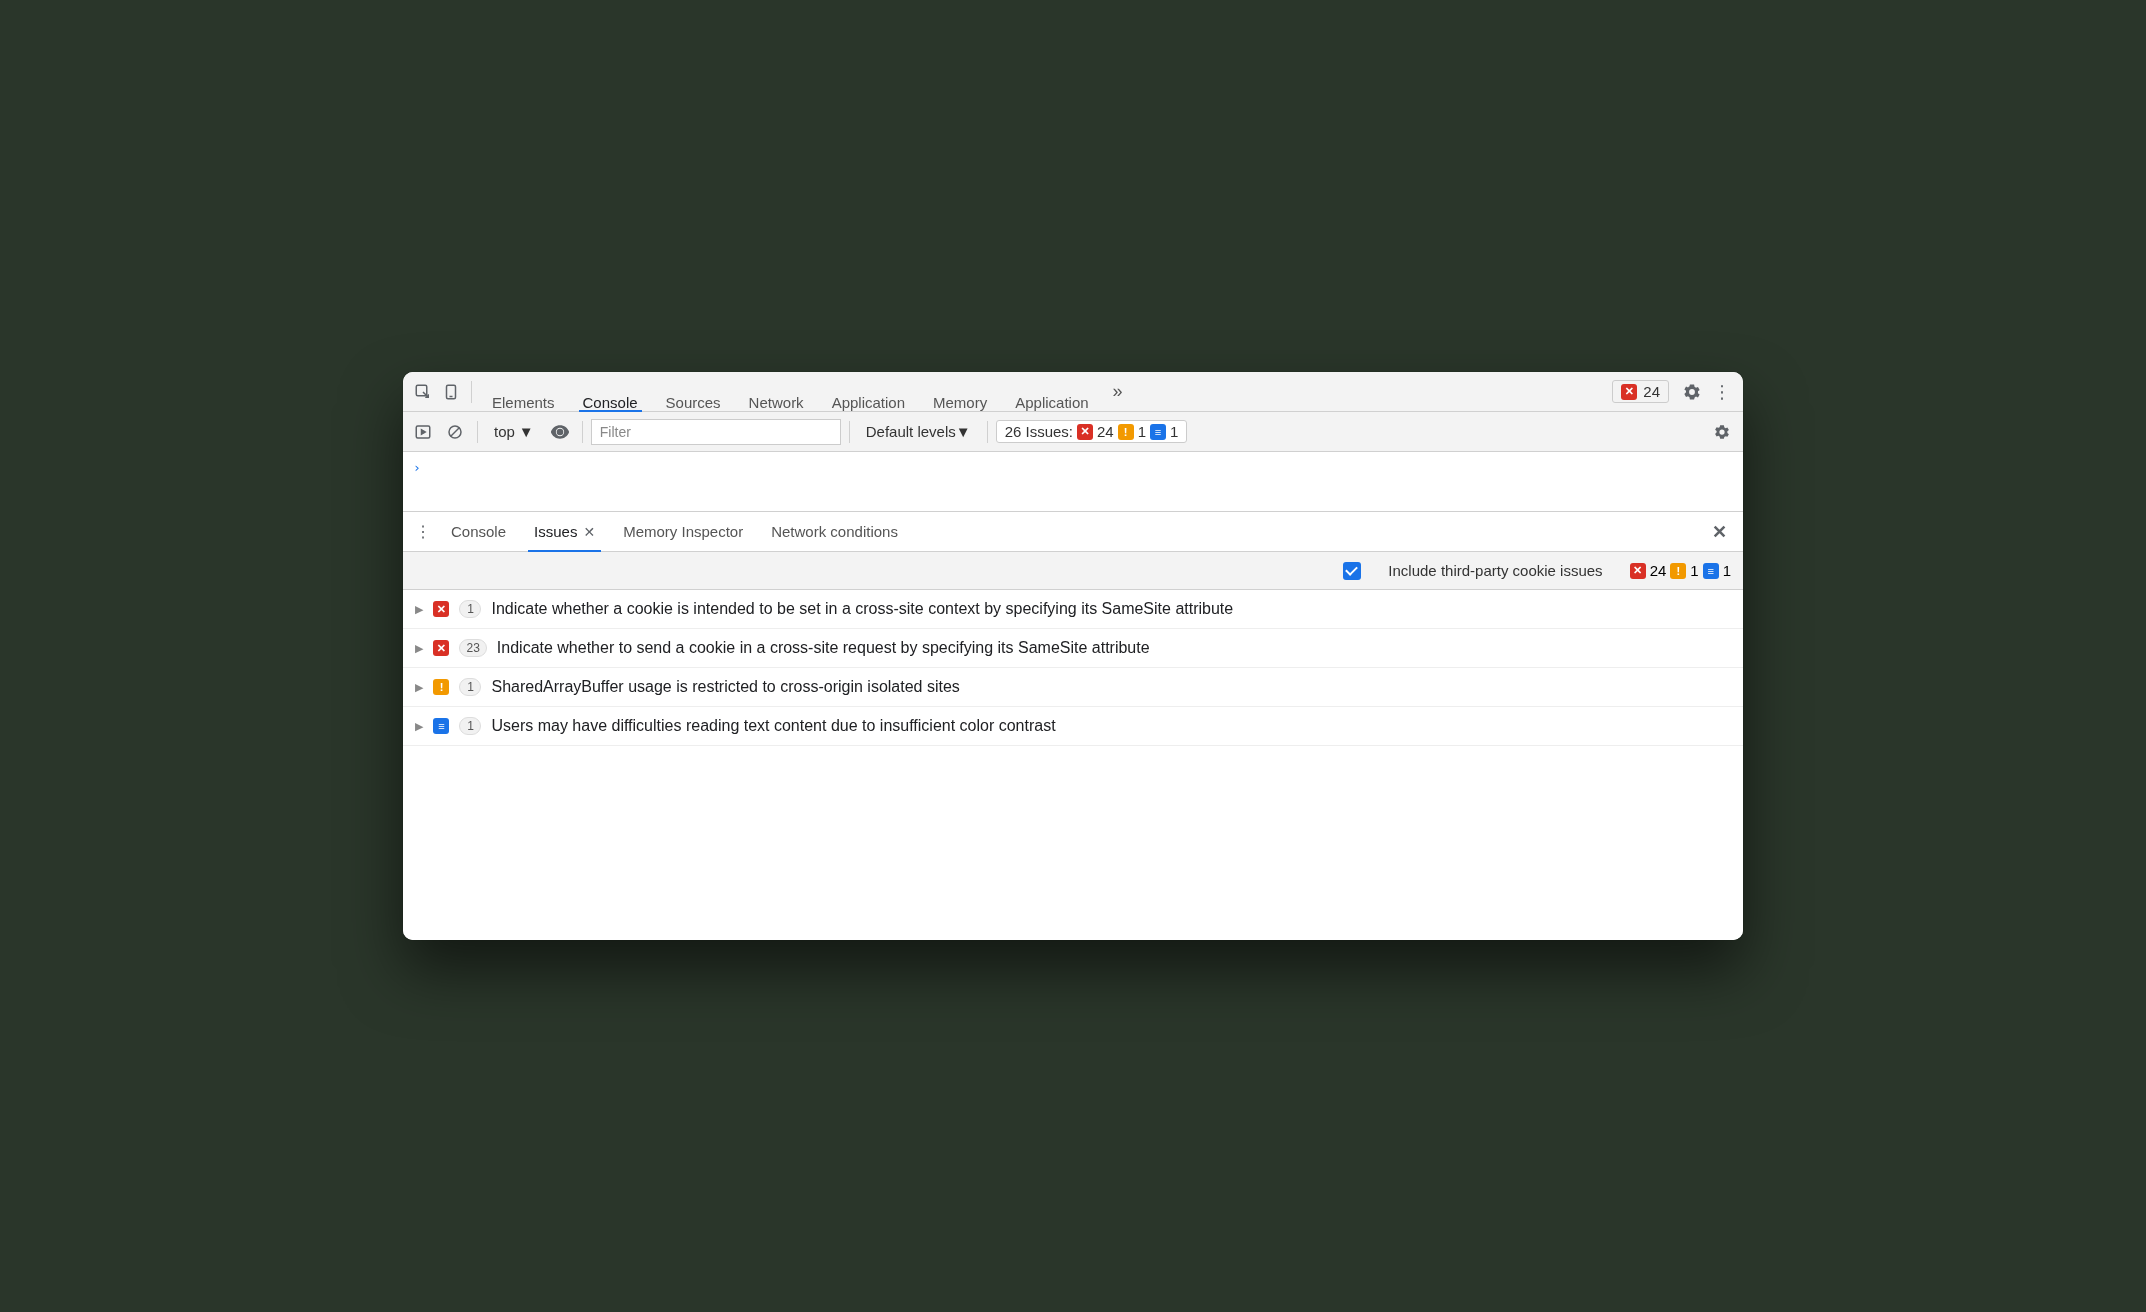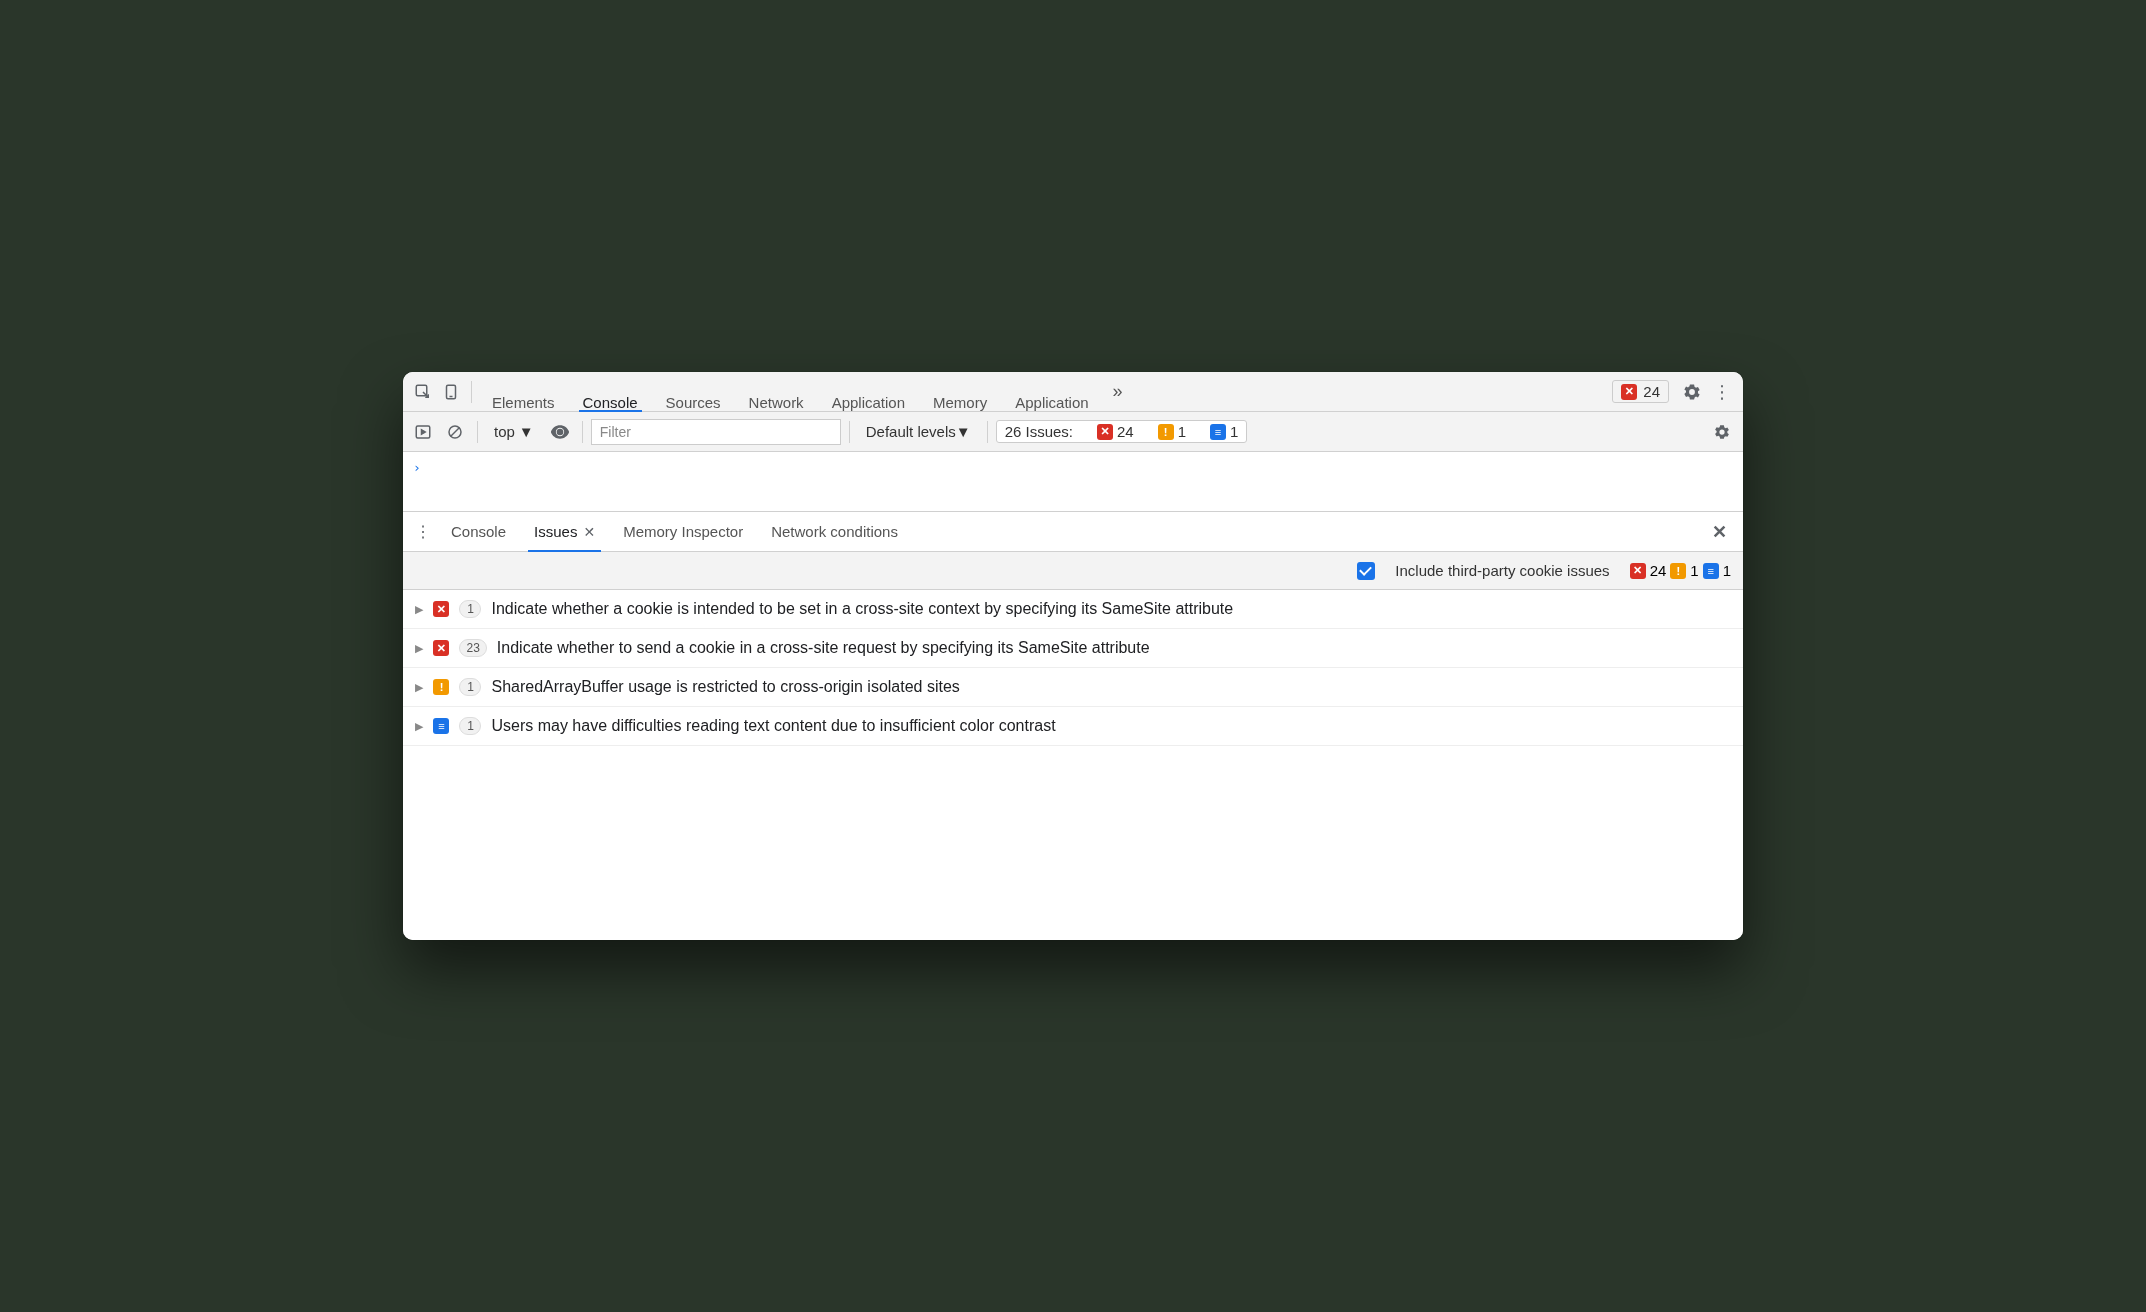--- a/index.html
+++ b/index.html
@@ -84,21 +84,21 @@
     display:flex; align-items:center; gap:4px;
     padding:2px 8px; cursor:pointer;
   }
   .filter-input {
     width:250px; height:26px;
     border:1px solid #ccc; background:#fff;
     font-size:14px; padding:0 8px; color:#333;
   }
   .filter-input::placeholder { color:#888; }
   .levels { display:flex; align-items:center; padding:0 8px; cursor:pointer; }
-  .issues-summary { display:flex; align-items:center; gap:24px; border:1px solid #ccc; background:#fff; padding:2px 8px; border-radius:3px;}
+  .issues-summary { display:flex; align-items:center; gap:4px; border:1px solid #ccc; background:#fff; padding:2px 8px; border-radius:3px;}
   .chip { display:inline-flex; align-items:center; gap:4px; }
   .sq-icon {
     width:16px; height:16px; border-radius:3px;
     display:flex; align-items:center; justify-content:center;
     color:#fff; font-size:11px; font-weight:bold;
     position:relative;
   }
   .sq-icon.err { background:#d93025; }
   .sq-icon.warn { background:#f29900; }
   .sq-icon.info { background:#1a73e8; }
@@ -124,21 +124,21 @@
   .drawer-tab { padding:0 14px; height:100%; display:flex; align-items:center; gap:6px; font-size:15px; color:#555; cursor:pointer; position:relative; }
   .drawer-tab.active { color:#1a73e8; }
   .drawer-tab.active::after { content:""; position:absolute; left:8px; right:8px; bottom:-1px; height:2px; background:#1a73e8; }
   .drawer-tab.bold { color:#202124; }
   .close-x { font-size:14px; color:#5f6368; cursor:pointer; }
   .drawer-close { margin-left:auto; padding:0 10px; cursor:pointer; color:#5f6368; font-size:18px; font-weight:bold; }
   
   .issues-filter {
     display:flex; align-items:center; justify-content:flex-end;
     height:38px; background:#f3f3f3; border-bottom:1px solid #d0d0d0;
-    padding:0 12px; gap:20px; font-size:15px;
+    padding:0 12px; gap:27px; font-size:15px;
   }
   .chk {
     appearance:none; width:18px; height:18px; border-radius:3px;
     background:#1a73e8; position:relative; cursor:pointer;
   }
   .chk::after {
     content:""; position:absolute; left:5px; top:2px;
     width:5px; height:9px; border:solid #fff; border-width:0 2px 2px 0;
     transform:rotate(45deg);
   }

